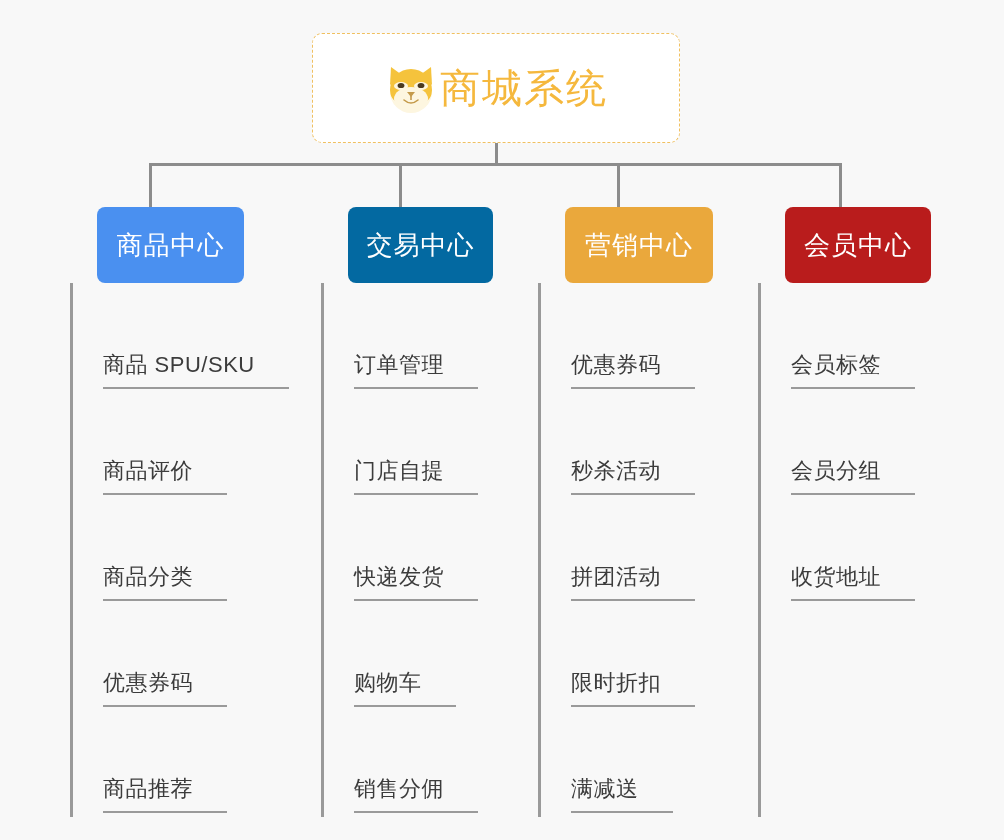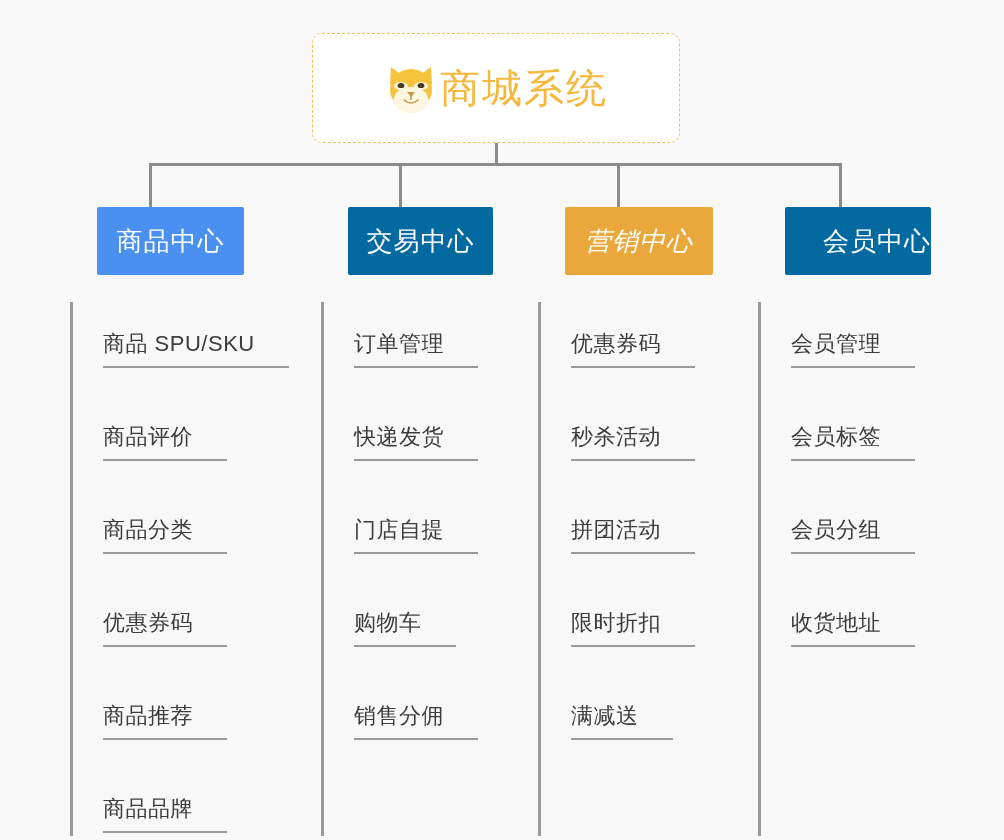--- a/index.html
+++ b/index.html
@@ -75,22 +75,22 @@
     height: 44px;
   }
 
   
   .column {
     position: absolute;
     top: 207px;
   }
 
   .col-header {
-    height: 68px;
-    border-radius: 2px;
+    height: 76px;
+    border-radius: 8px;
     display: flex;
     align-items: center;
     justify-content: center;
     color: #ffffff;
     font-size: 26px;
     letter-spacing: 1px;
     white-space: nowrap;
     margin-left: 40px;
   }
 
@@ -102,25 +102,24 @@
   .col-trunk {
     position: absolute;
     left: 13px;
     top: 0;
     width: 3px;
     background: #9a9a9a;
   }
 
   .leaf {
     position: relative;
-    height: 66px;
+    height: 106px;
     display: flex;
     align-items: flex-end;
     padding-left: 46px;
-    margin-top: 27px;
   }
   .leaf-inner {
     position: relative;
     display: inline-block;
     padding: 0 34px 7px 0;
     border-bottom: 2px solid #9a9a9a;
   }
   .leaf-label {
     font-size: 22px;
     color: #3c3c3c;
@@ -197,35 +196,35 @@
       <div class="column" style="left: 308px; width: 185px;">
         <div class="col-header" style="background: #0369a1;">
           <span>交易中心</span>
         </div>
         <div class="col-body">
           <div class="col-trunk" style="height: 534px;"></div>
           <div class="leaf">
             <div class="leaf-inner"><span class="leaf-label">订单管理</span></div>
           </div>
           <div class="leaf">
+            <div class="leaf-inner"><span class="leaf-label">门店自提</span></div>
+          </div>
+          <div class="leaf">
             <div class="leaf-inner"><span class="leaf-label">快递发货</span></div>
           </div>
           <div class="leaf">
-            <div class="leaf-inner"><span class="leaf-label">门店自提</span></div>
-          </div>
-          <div class="leaf">
             <div class="leaf-inner"><span class="leaf-label">购物车</span></div>
           </div>
           <div class="leaf">
             <div class="leaf-inner"><span class="leaf-label">销售分佣</span></div>
           </div>
         </div>
       </div>
       <div class="column" style="left: 525px; width: 188px;">
-        <div class="col-header" style="background: rgb(234, 168, 60); font-style: italic;">
+        <div class="col-header" style="background: rgb(234, 168, 60);">
           <span>营销中心</span>
         </div>
         <div class="col-body">
           <div class="col-trunk" style="height: 534px;"></div>
           <div class="leaf">
             <div class="leaf-inner"><span class="leaf-label">优惠券码</span></div>
           </div>
           <div class="leaf">
             <div class="leaf-inner"><span class="leaf-label">秒杀活动</span></div>
           </div>
@@ -234,29 +233,26 @@
           </div>
           <div class="leaf">
             <div class="leaf-inner"><span class="leaf-label">限时折扣</span></div>
           </div>
           <div class="leaf">
             <div class="leaf-inner"><span class="leaf-label">满减送</span></div>
           </div>
         </div>
       </div>
       <div class="column" style="left: 745px; width: 186px;">
-        <div class="col-header" style="background: #0369a1; justify-content: flex-end;">
+        <div class="col-header" style="background: #b91c1c;">
           <span>会员中心</span>
         </div>
         <div class="col-body">
           <div class="col-trunk" style="height: 534px;"></div>
           <div class="leaf">
-            <div class="leaf-inner"><span class="leaf-label">会员管理</span></div>
-          </div>
-          <div class="leaf">
             <div class="leaf-inner"><span class="leaf-label">会员标签</span></div>
           </div>
           <div class="leaf">
             <div class="leaf-inner"><span class="leaf-label">会员分组</span></div>
           </div>
           <div class="leaf">
             <div class="leaf-inner"><span class="leaf-label">收货地址</span></div>
           </div>
         </div>
       </div>

